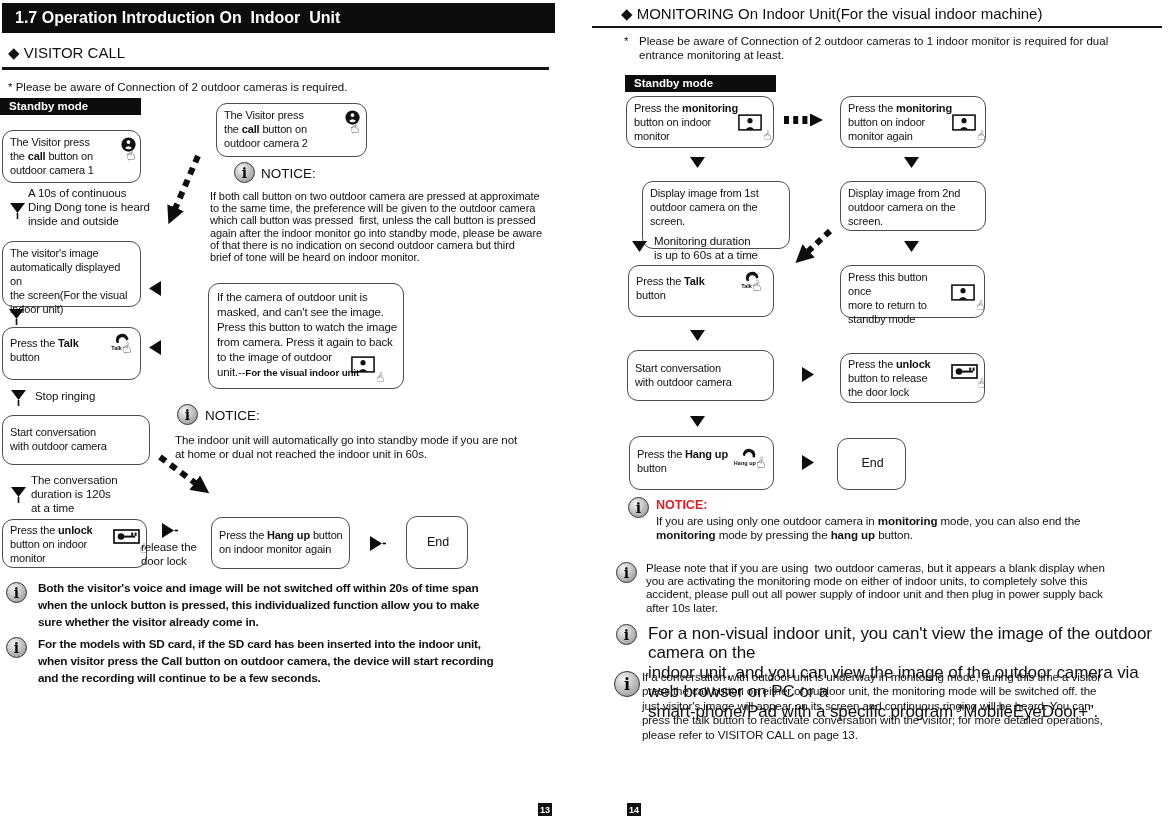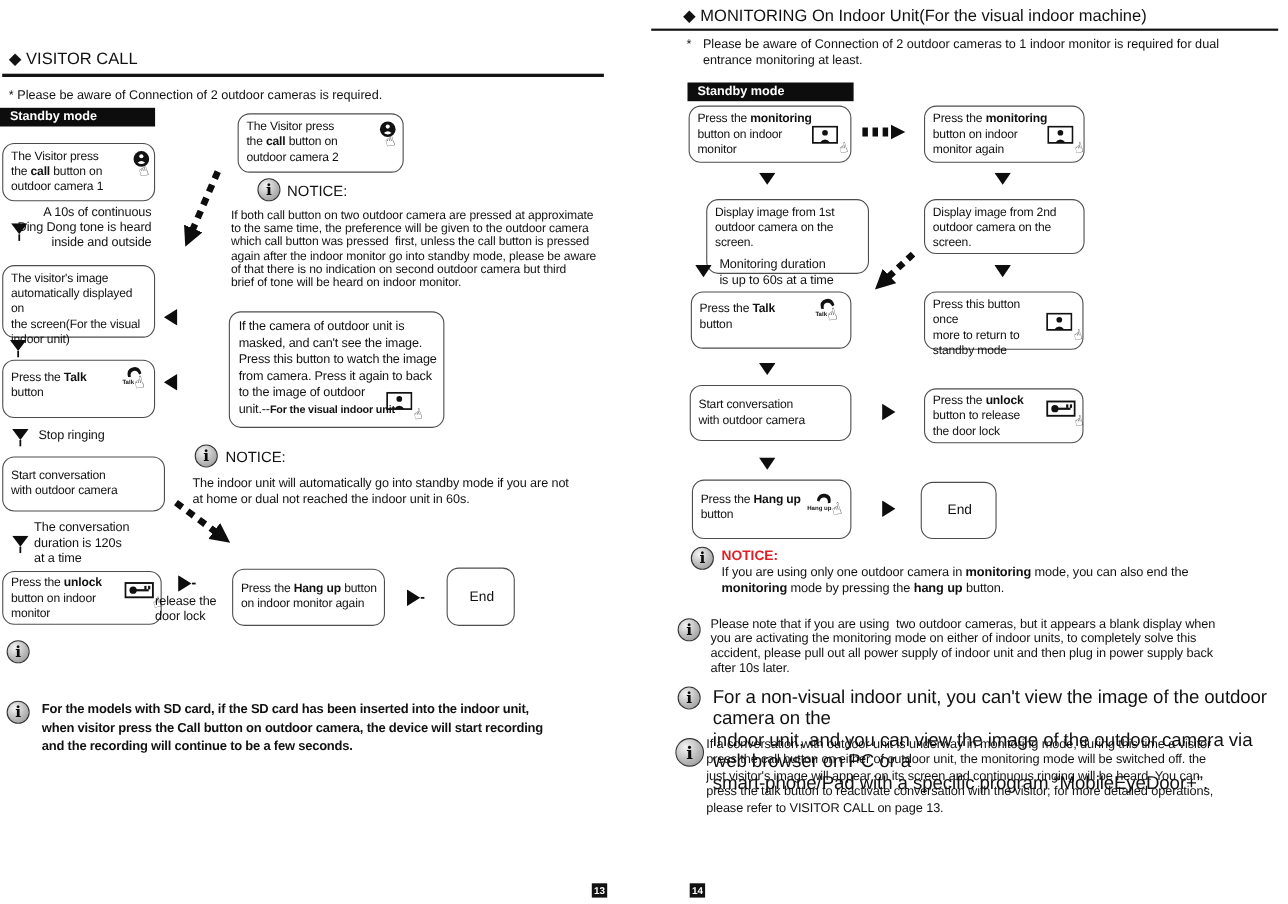--- a/index.html
+++ b/index.html
@@ -42,20 +42,21 @@
     display:flex;align-items:center;justify-content:center;}
   b{font-weight:bold;}
 </style>
 </head>
 <body>
 
 <div id="canvas">
 
   <div class="page" style="left:0;width:590px;">
 
+    <div class="title-bar" style="left:2px;top:3px;width:553px;height:30px;">1.7 Operation Introduction On  Indoor  Unit</div>
 
     <div class="section-h" style="left:8px;top:44px;">◆ VISITOR CALL</div>
     <div class="rule" style="left:2px;top:67px;width:547px;height:2.5px;"></div>
 
     <div class="note-line" style="left:8px;top:80px;"><span>*</span> <span>Please be aware of Connection of 2 outdoor cameras is required.</span></div>
 
     <div class="standby" style="left:0;top:98px;width:141px;">Standby mode</div>
 
     <div class="fbox" style="left:2px;top:130px;width:139px;height:53px;">
       <div class="ftext" style="width:104px;"><span>The Visitor press
@@ -68,21 +69,21 @@
             <path d="M4.3 11.6 Q8 8.2 11.7 11.6 Q8 14.4 4.3 11.6Z" fill="#fff"></path>
           </svg>
         <span class="hand" style="margin-top:-4px;margin-left:5px;">☝</span>
       </span>
     </div>
 
     <span class="arrow" style="left:10px;top:203px;"><svg width="15" height="16" viewBox="0 0 15 16">
           <polygon points="0,0 15,0 7.5,10" fill="currentColor"></polygon>
           <rect x="6.7" y="10" width="1.6" height="6" fill="currentColor"></rect>
         </svg></span>
-    <div class="flabel" style="left:16px;top:187px;text-align:right;">A 10s of continuous
+    <div class="flabel" style="left:28px;top:187px;">A 10s of continuous
 Ding Dong tone is heard
 inside and outside</div>
 
     <div class="fbox" style="left:2px;top:241px;width:139px;height:66px;">
       <div class="ftext">The visitor's image
 automatically displayed on
 the screen(For the visual
 indoor unit)</div>
     </div>
 
@@ -231,20 +232,23 @@
           <marker id="mB" viewBox="0 0 10 10" refX="5" refY="5" markerWidth="3" markerHeight="3" orient="auto">
             <path d="M0 0 L10 5 L0 10 Z" fill="#0d0d0d"></path>
           </marker>
         </defs>
       <line x1="8" y1="7" x2="50" y2="38" stroke="#0d0d0d" stroke-width="6" stroke-dasharray="7 6" marker-end="url(#mB)"></line>
     </svg>
 
     <div class="notice-icon" style="left:6px;top:582px;">
         <span>i</span>
       </div>
+    <div class="para bold-note" style="left:38px;top:580px;width:490px;">Both the visitor's voice and image will be not switched off within 20s of time span
+when the unlock button is pressed, this individualized function allow you to make
+sure whether the visitor already come in.</div>
 
     <div class="notice-icon" style="left:6px;top:637px;">
         <span>i</span>
       </div>
     <div class="para bold-note" style="left:38px;top:636px;width:500px;">For the models with SD card, if the SD card has been inserted into the indoor unit,
 when visitor press the Call button on outdoor camera, the device will start recording
 and the recording will continue to be a few seconds.</div>
 
     <div class="pagenum" style="left:538px;top:803px;">13</div>
   </div>

